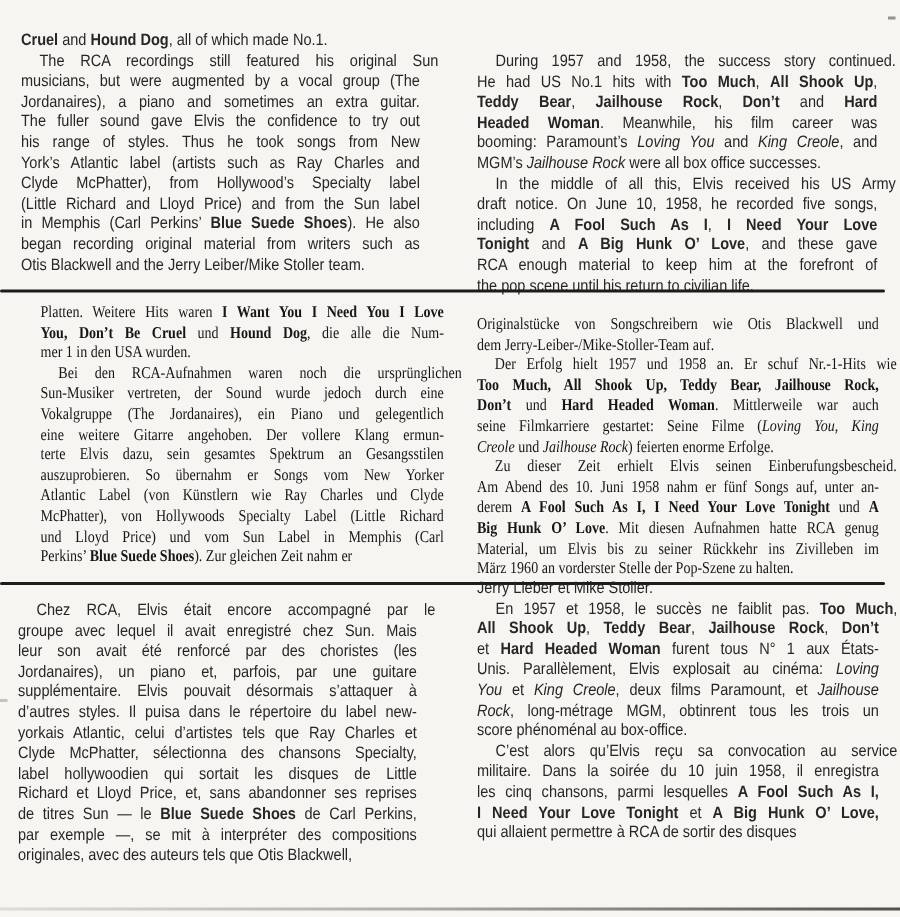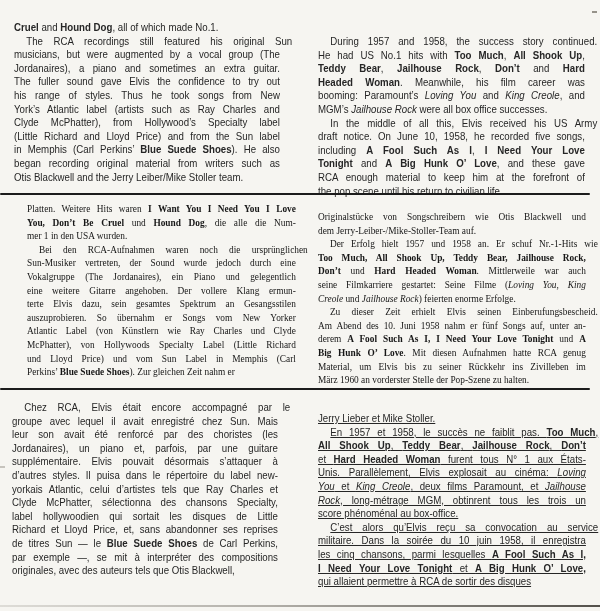--- a/index.html
+++ b/index.html
@@ -121,21 +121,21 @@
       <div class="line"><span>d’autres styles. Il puisa dans le répertoire du label new-</span></div>
       <div class="line"><span>yorkais Atlantic, celui d’artistes tels que Ray Charles et</span></div>
       <div class="line"><span>Clyde McPhatter, sélectionna des chansons Specialty,</span></div>
       <div class="line"><span>label hollywoodien qui sortait les disques de Little</span></div>
       <div class="line"><span>Richard et Lloyd Price, et, sans abandonner ses reprises</span></div>
       <div class="line"><span>de titres Sun — le </span><span class="b">Blue Suede Shoes</span><span> de Carl Perkins,</span></div>
       <div class="line"><span>par exemple —, se mit à interpréter des compositions</span></div>
       <div class="line end"><span>originales, avec des auteurs tels que Otis Blackwell,</span></div>
     </div>
 
-  <div class="text-block sans" style="left:318px;top:412px;width:268px;text-decoration:underline;">
+  <div class="text-block sans" style="left:318px;top:386px;width:268px;">
       <div class="line end"><span>Jerry Lieber et Mike Stoller.</span></div>
       <div class="line indent"><span>En 1957 et 1958, le succès ne faiblit pas. </span><span class="b">Too Much</span><span>,</span></div>
       <div class="line"><span class="b">All Shook Up</span><span>, </span><span class="b">Teddy Bear</span><span>, </span><span class="b">Jailhouse Rock</span><span>, </span><span class="b">Don’t</span></div>
       <div class="line"><span>et </span><span class="b">Hard Headed Woman</span><span> furent tous N° 1 aux États-</span></div>
       <div class="line"><span>Unis. Parallèlement, Elvis explosait au cinéma: </span><span class="i">Loving</span></div>
       <div class="line"><span class="i">You</span><span> et </span><span class="i">King Creole</span><span>, deux films Paramount, et </span><span class="i">Jailhouse</span></div>
       <div class="line"><span class="i">Rock</span><span>, long-métrage MGM, obtinrent tous les trois un</span></div>
       <div class="line end"><span>score phénoménal au box-office.</span></div>
       <div class="line indent"><span>C’est alors qu’Elvis reçu sa convocation au service</span></div>
       <div class="line"><span>militaire. Dans la soirée du 10 juin 1958, il enregistra</span></div>

